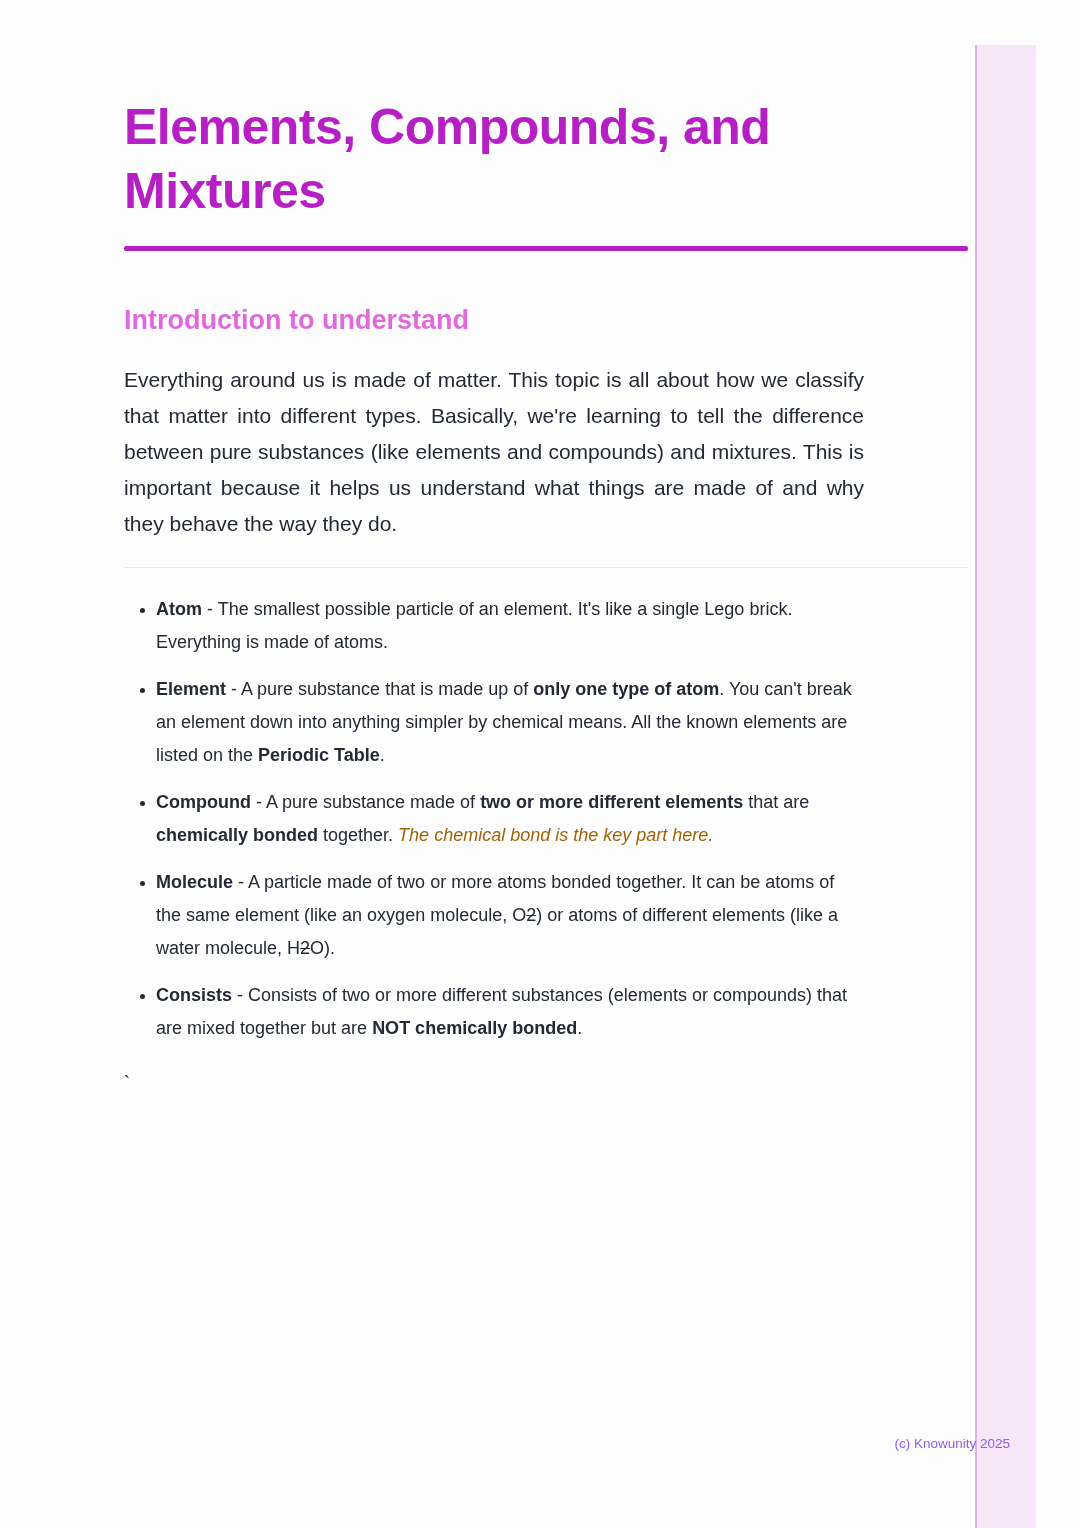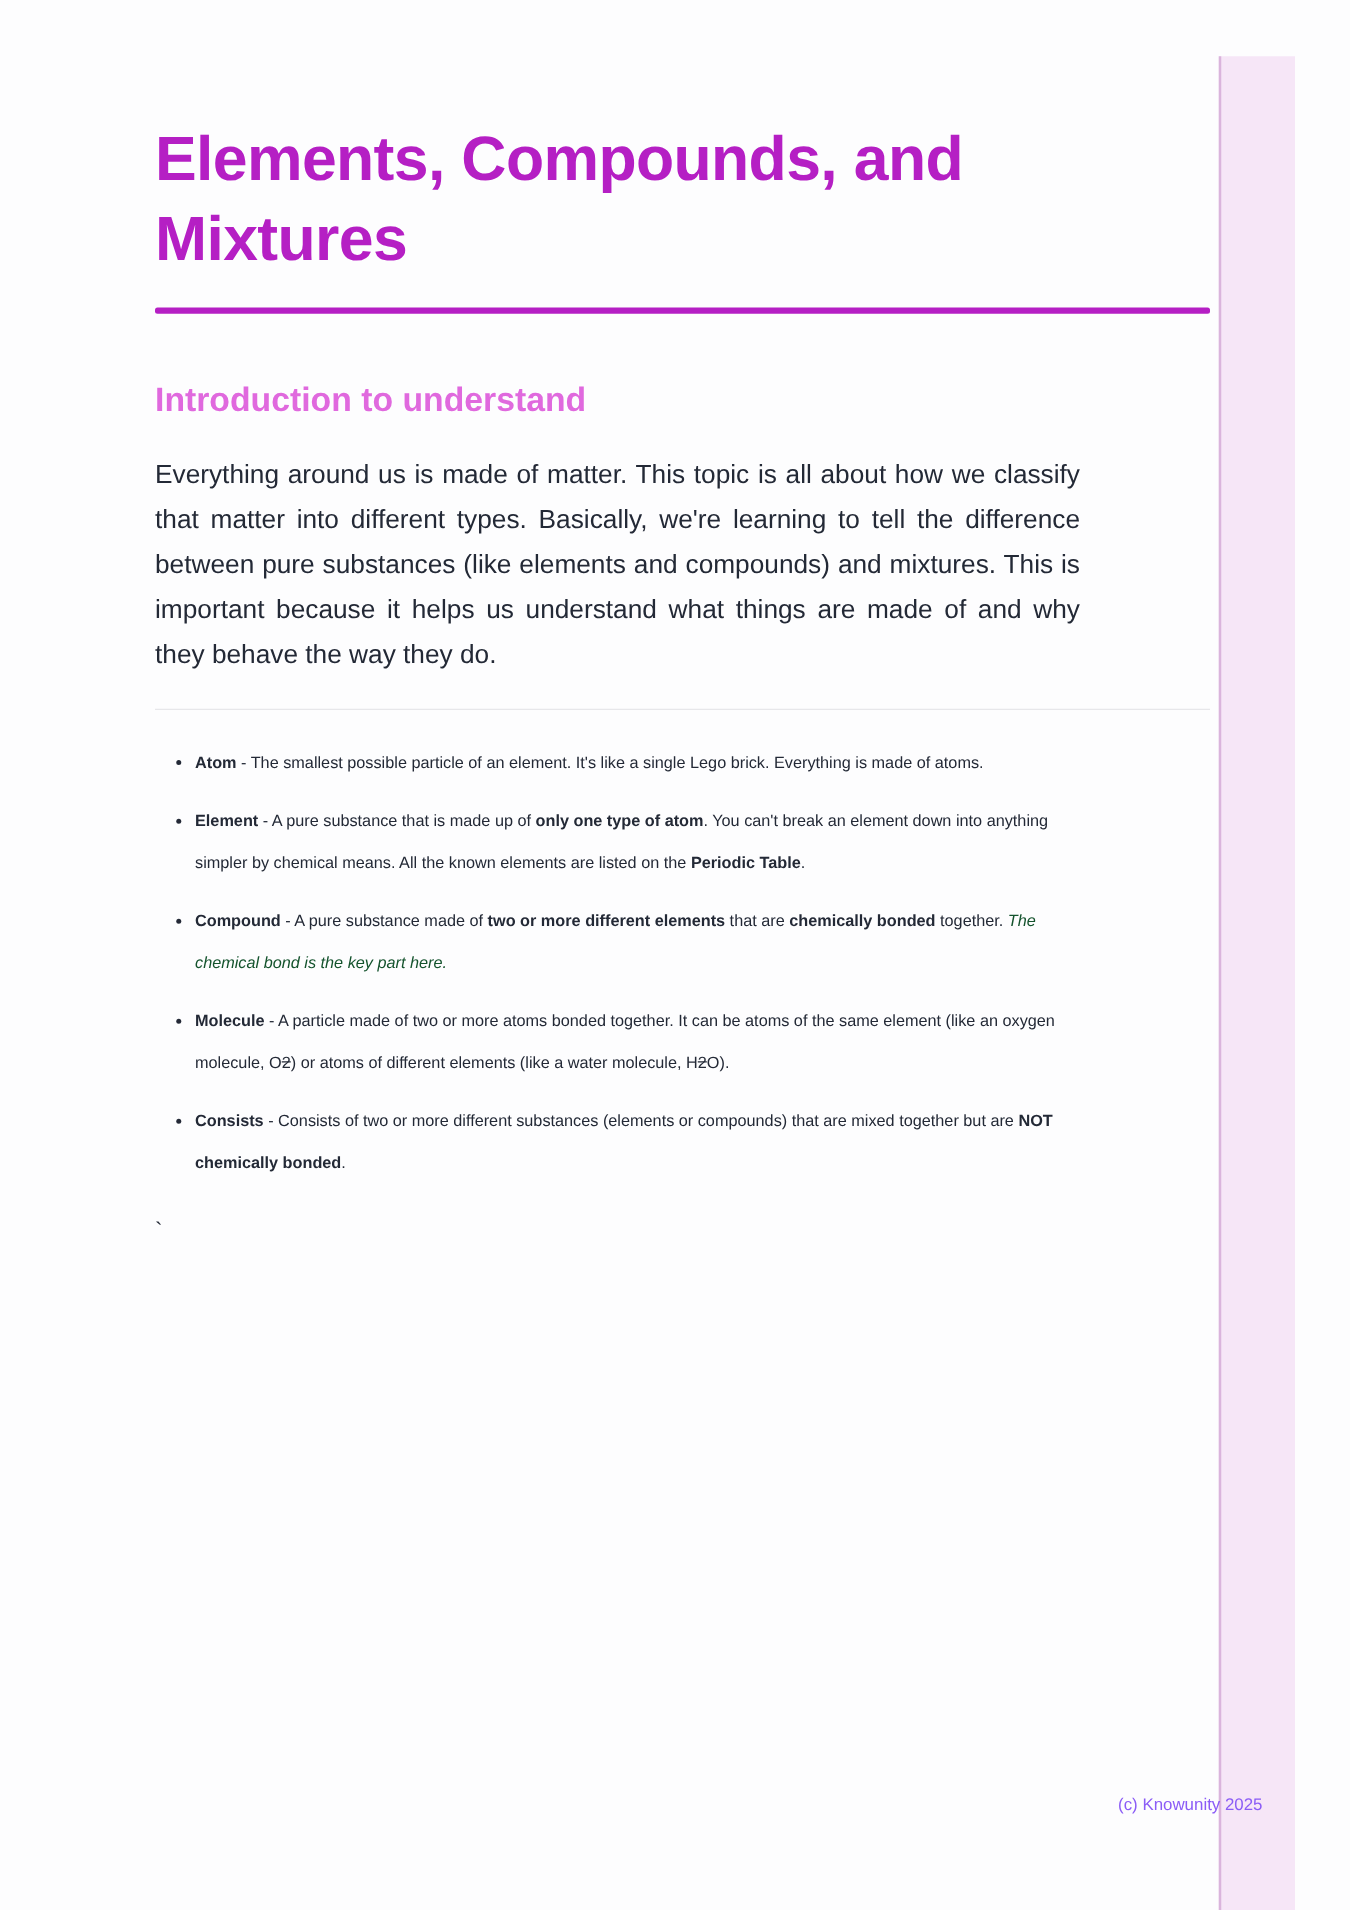--- a/index.html
+++ b/index.html
@@ -71,29 +71,29 @@
     width: 100%;
   }
 
   ul.defs {
     margin-top: 25px;
     width: 740px;
     padding-left: 32px;
     list-style: disc;
   }
   ul.defs li {
-    font-size: 13px;
+    font-size: 18px;
     line-height: 33px;
     margin-bottom: 14px;
   }
   ul.defs li::marker { font-size: 15px; }
 
   .seg-normal { font-weight: 400; }
   .seg-bold   { font-weight: 700; }
-  .seg-italic { font-style: italic; color: #14532d; }
+  .seg-italic { font-style: italic; color: #a16207; }
   .seg-strike { text-decoration: line-through; }
 
   .stray {
     margin-top: 26px;
     font-size: 18px;
     line-height: 24px;
   }
 
   .footer {
     position: absolute;

